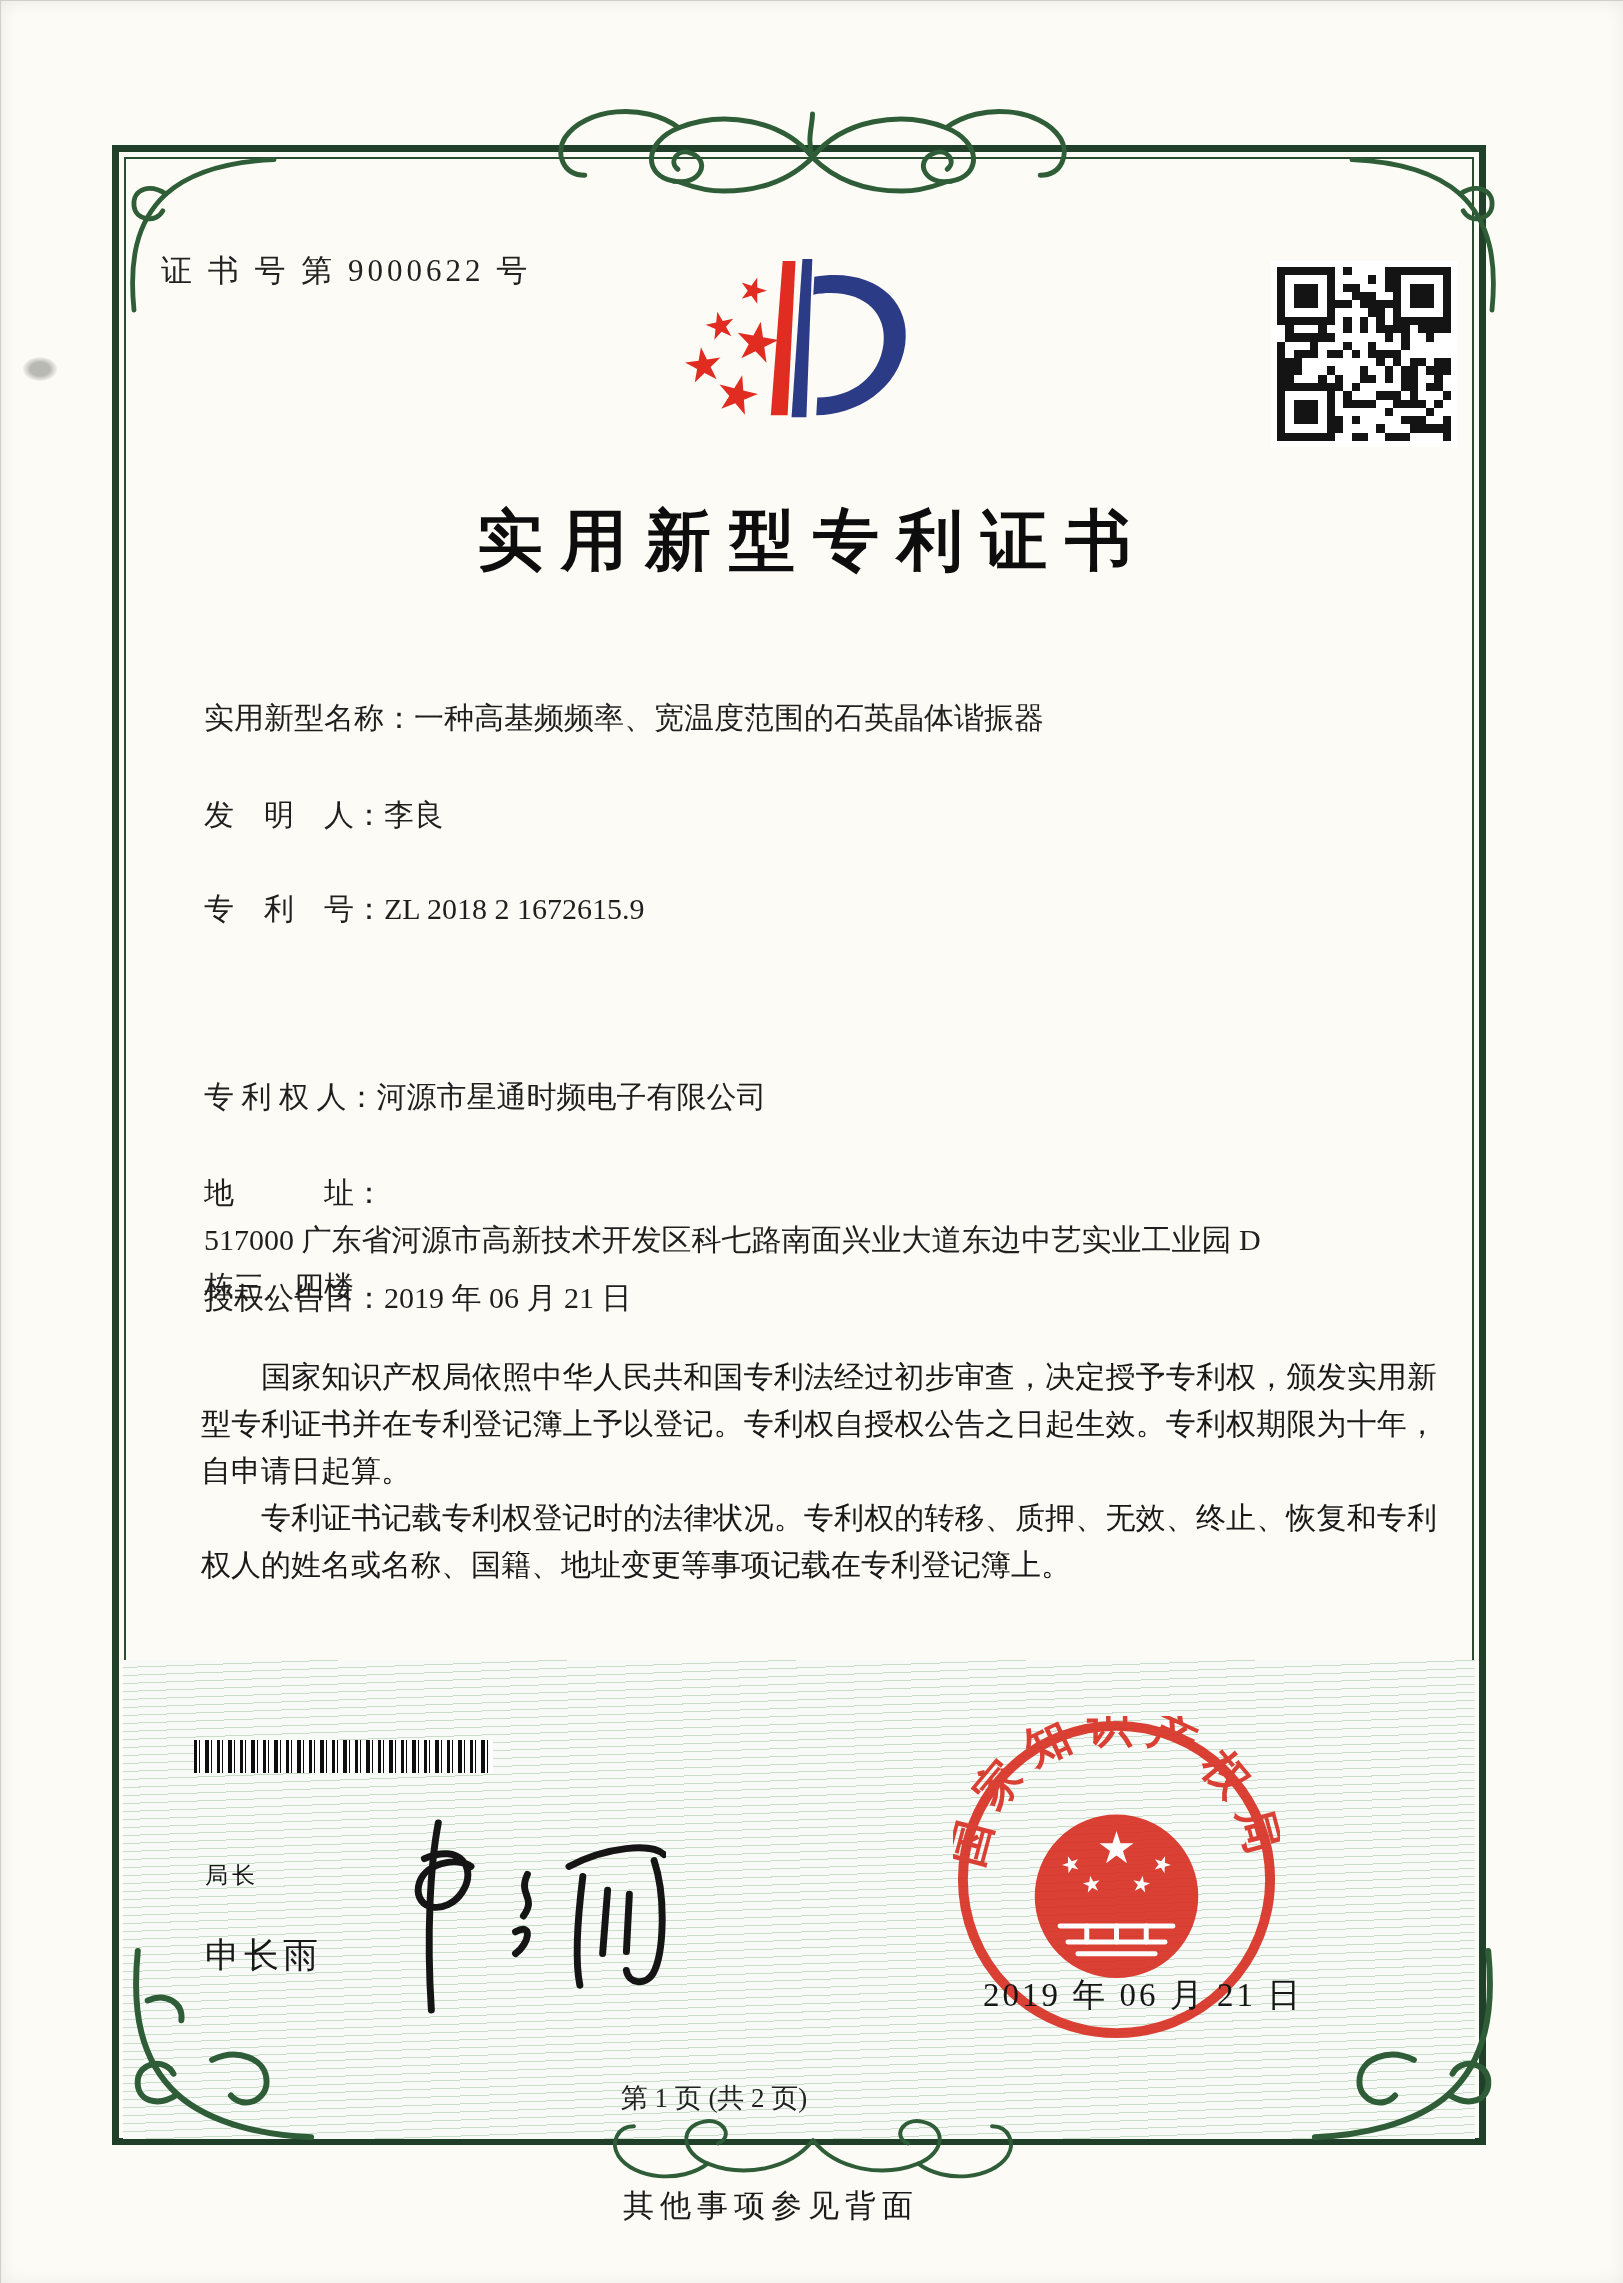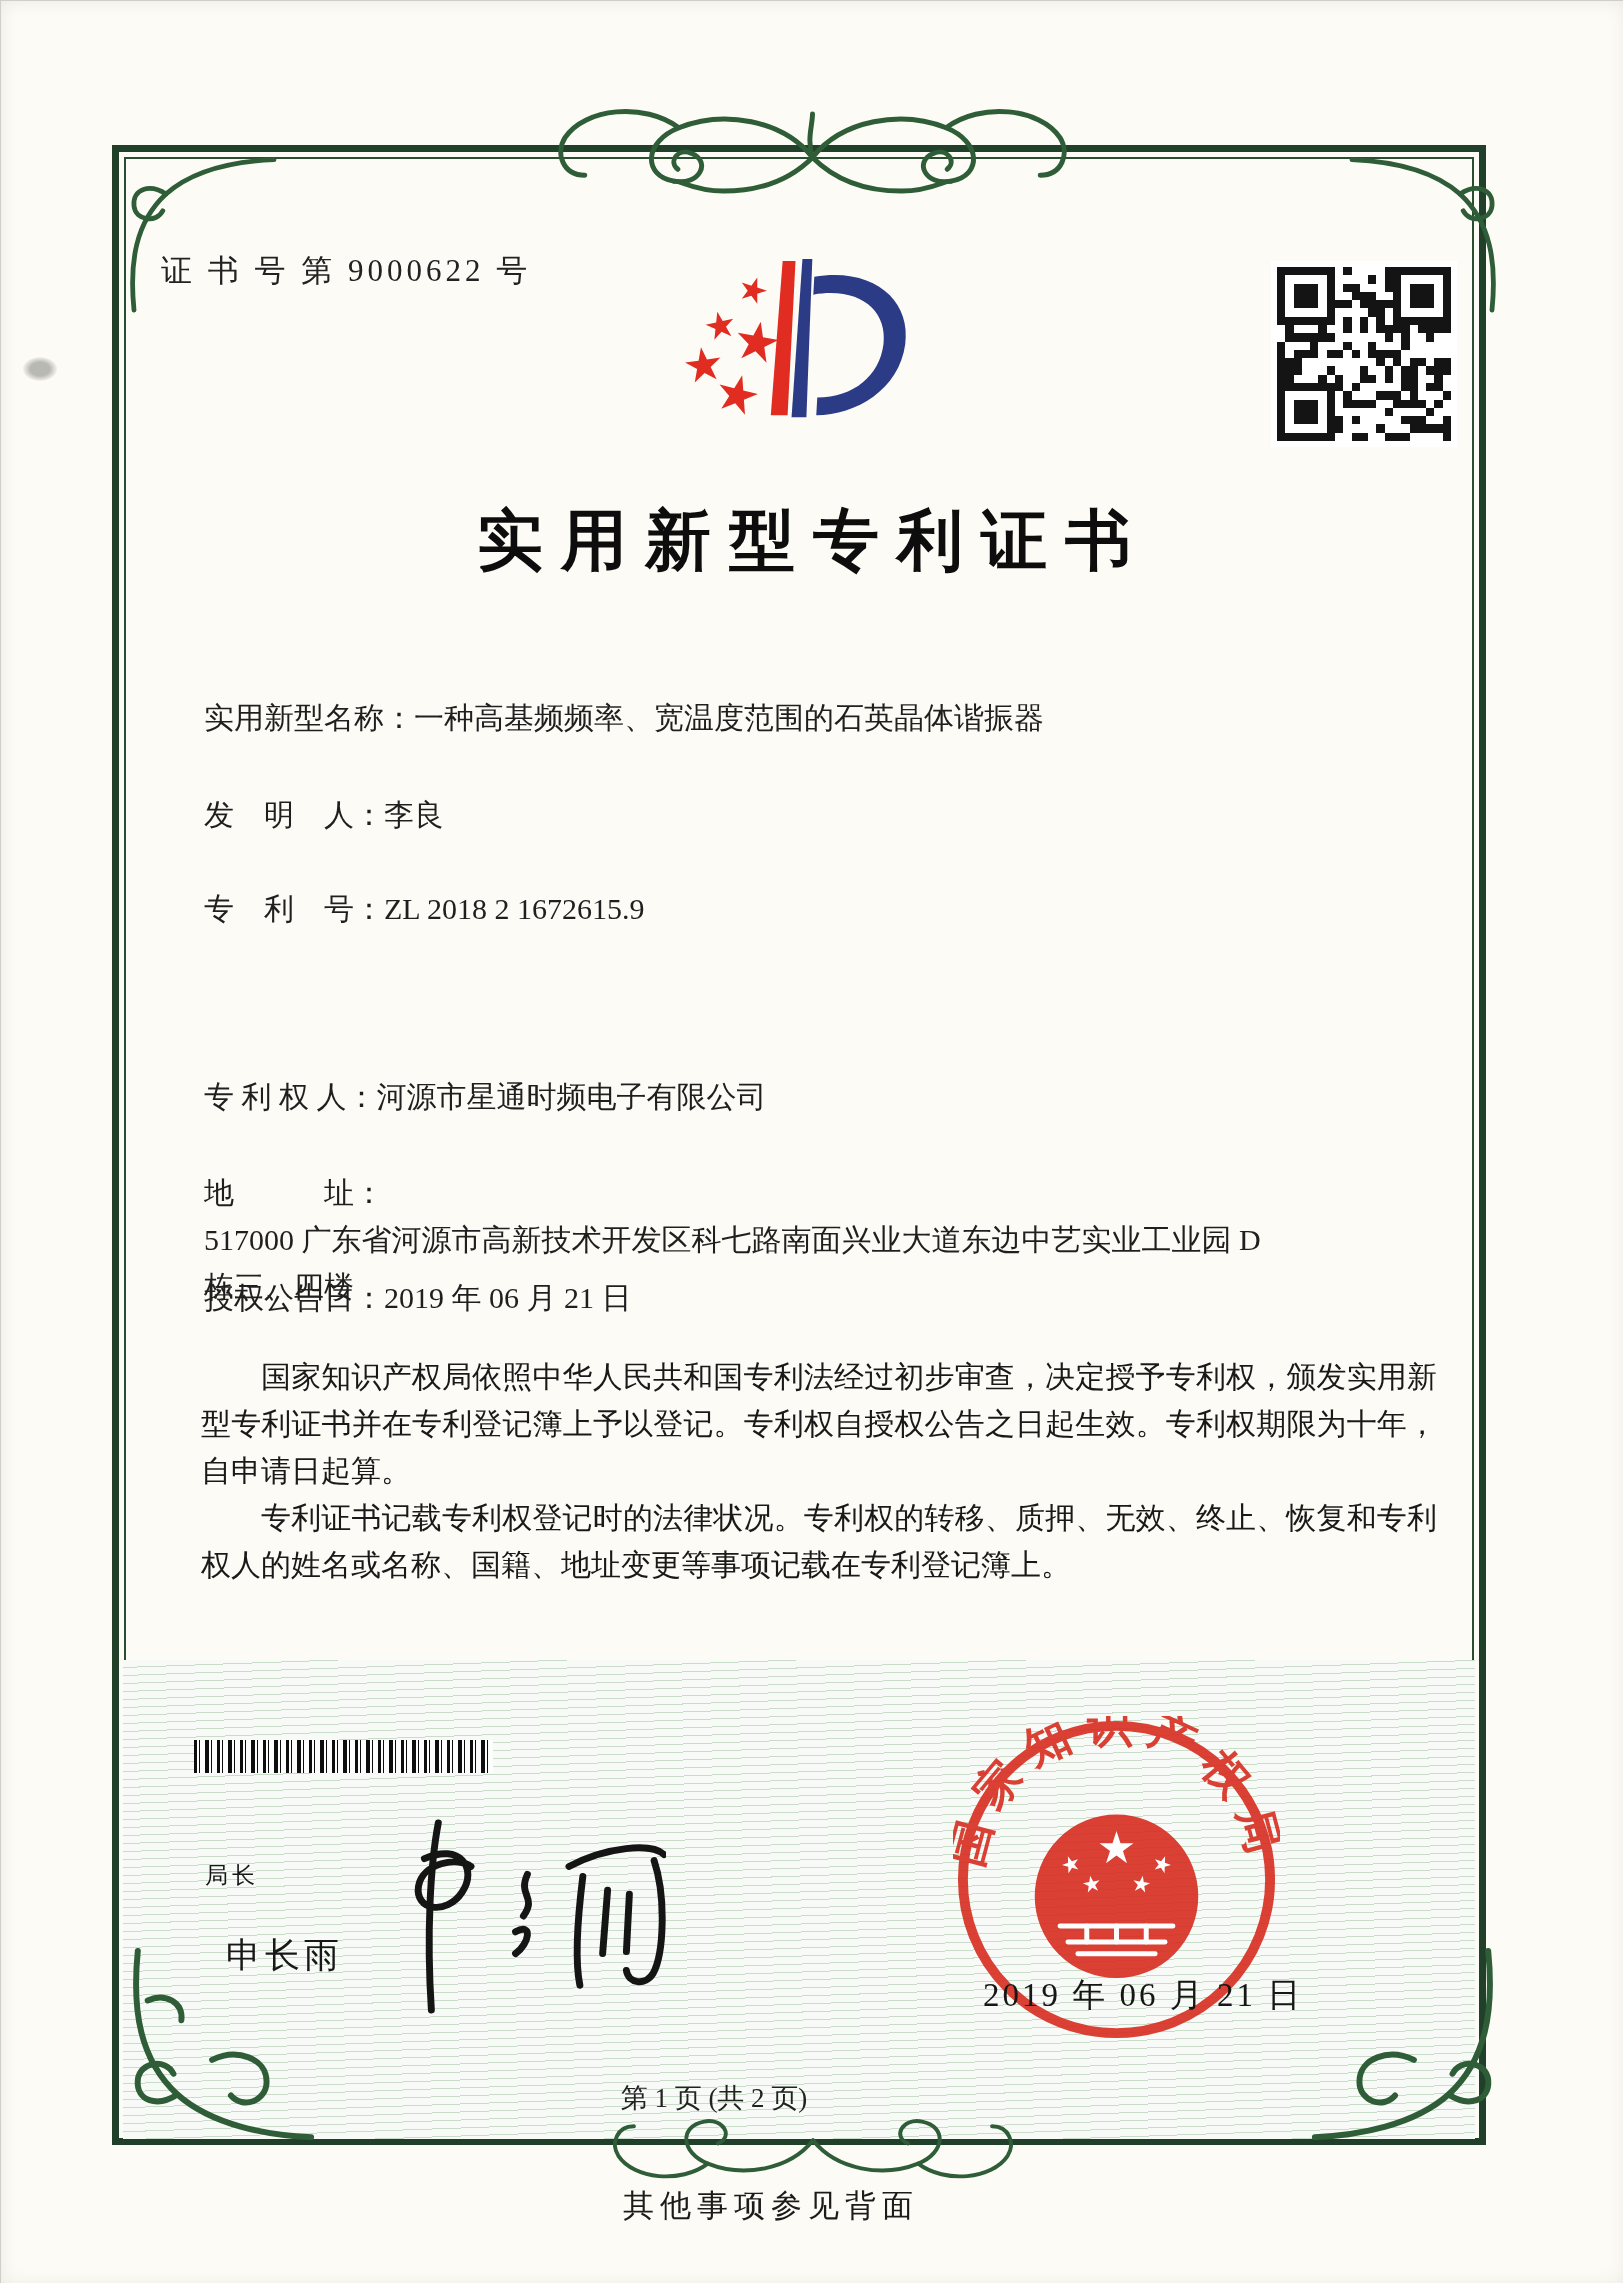--- a/index.html
+++ b/index.html
@@ -31,21 +31,21 @@
   .addr-val{display:inline-block;vertical-align:top;max-width:1064px;}
   .pair2{position:absolute;left:752px;top:0;}
   .para{position:absolute;left:200px;width:1236px;font-size:30px;line-height:47px;
     text-align:justify;text-indent:2em;color:#191919;
     font-family:"Liberation Serif","DejaVu Serif",serif;}
   
   .barcode{position:absolute;left:193px;top:1739px;width:299px;height:33px;background:
     repeating-linear-gradient(90deg,#0e0e0e 0 3px,#fdfdfd 3px 5px,#0e0e0e 5px 6px,
       #fdfdfd 6px 11px,#0e0e0e 11px 15px,#fdfdfd 15px 17px,#0e0e0e 17px 18px,#fdfdfd 18px 23px);}
   .director-label{position:absolute;left:204px;top:1859px;font-size:23px;letter-spacing:4px;color:#171717;}
-  .director-name{position:absolute;left:204px;top:1931px;font-size:35px;letter-spacing:4px;color:#171717;margin-left:21px;}
+  .director-name{position:absolute;left:204px;top:1931px;font-size:35px;letter-spacing:4px;color:#171717;}
   .signature{position:absolute;left:368px;top:1804px;}
   
   .seal{position:absolute;left:952px;top:1715px;opacity:.93;}
   .seal-date{position:absolute;left:982px;top:1972px;font-size:33px;letter-spacing:3px;color:#161616;z-index:6;}
   .pagenum{position:absolute;left:515px;top:2079px;width:396px;text-align:center;font-size:27px;color:#222;}
   .backnote{position:absolute;left:622px;top:2184px;font-size:31px;letter-spacing:6px;color:#1b1b1b;}
   
   .logo{position:absolute;left:665px;top:248px;}
   .qr{position:absolute;left:1270px;top:260px;width:186px;height:186px;background:#fff;
     display:grid;grid-template-columns:repeat(21,1fr);grid-template-rows:repeat(21,1fr);

